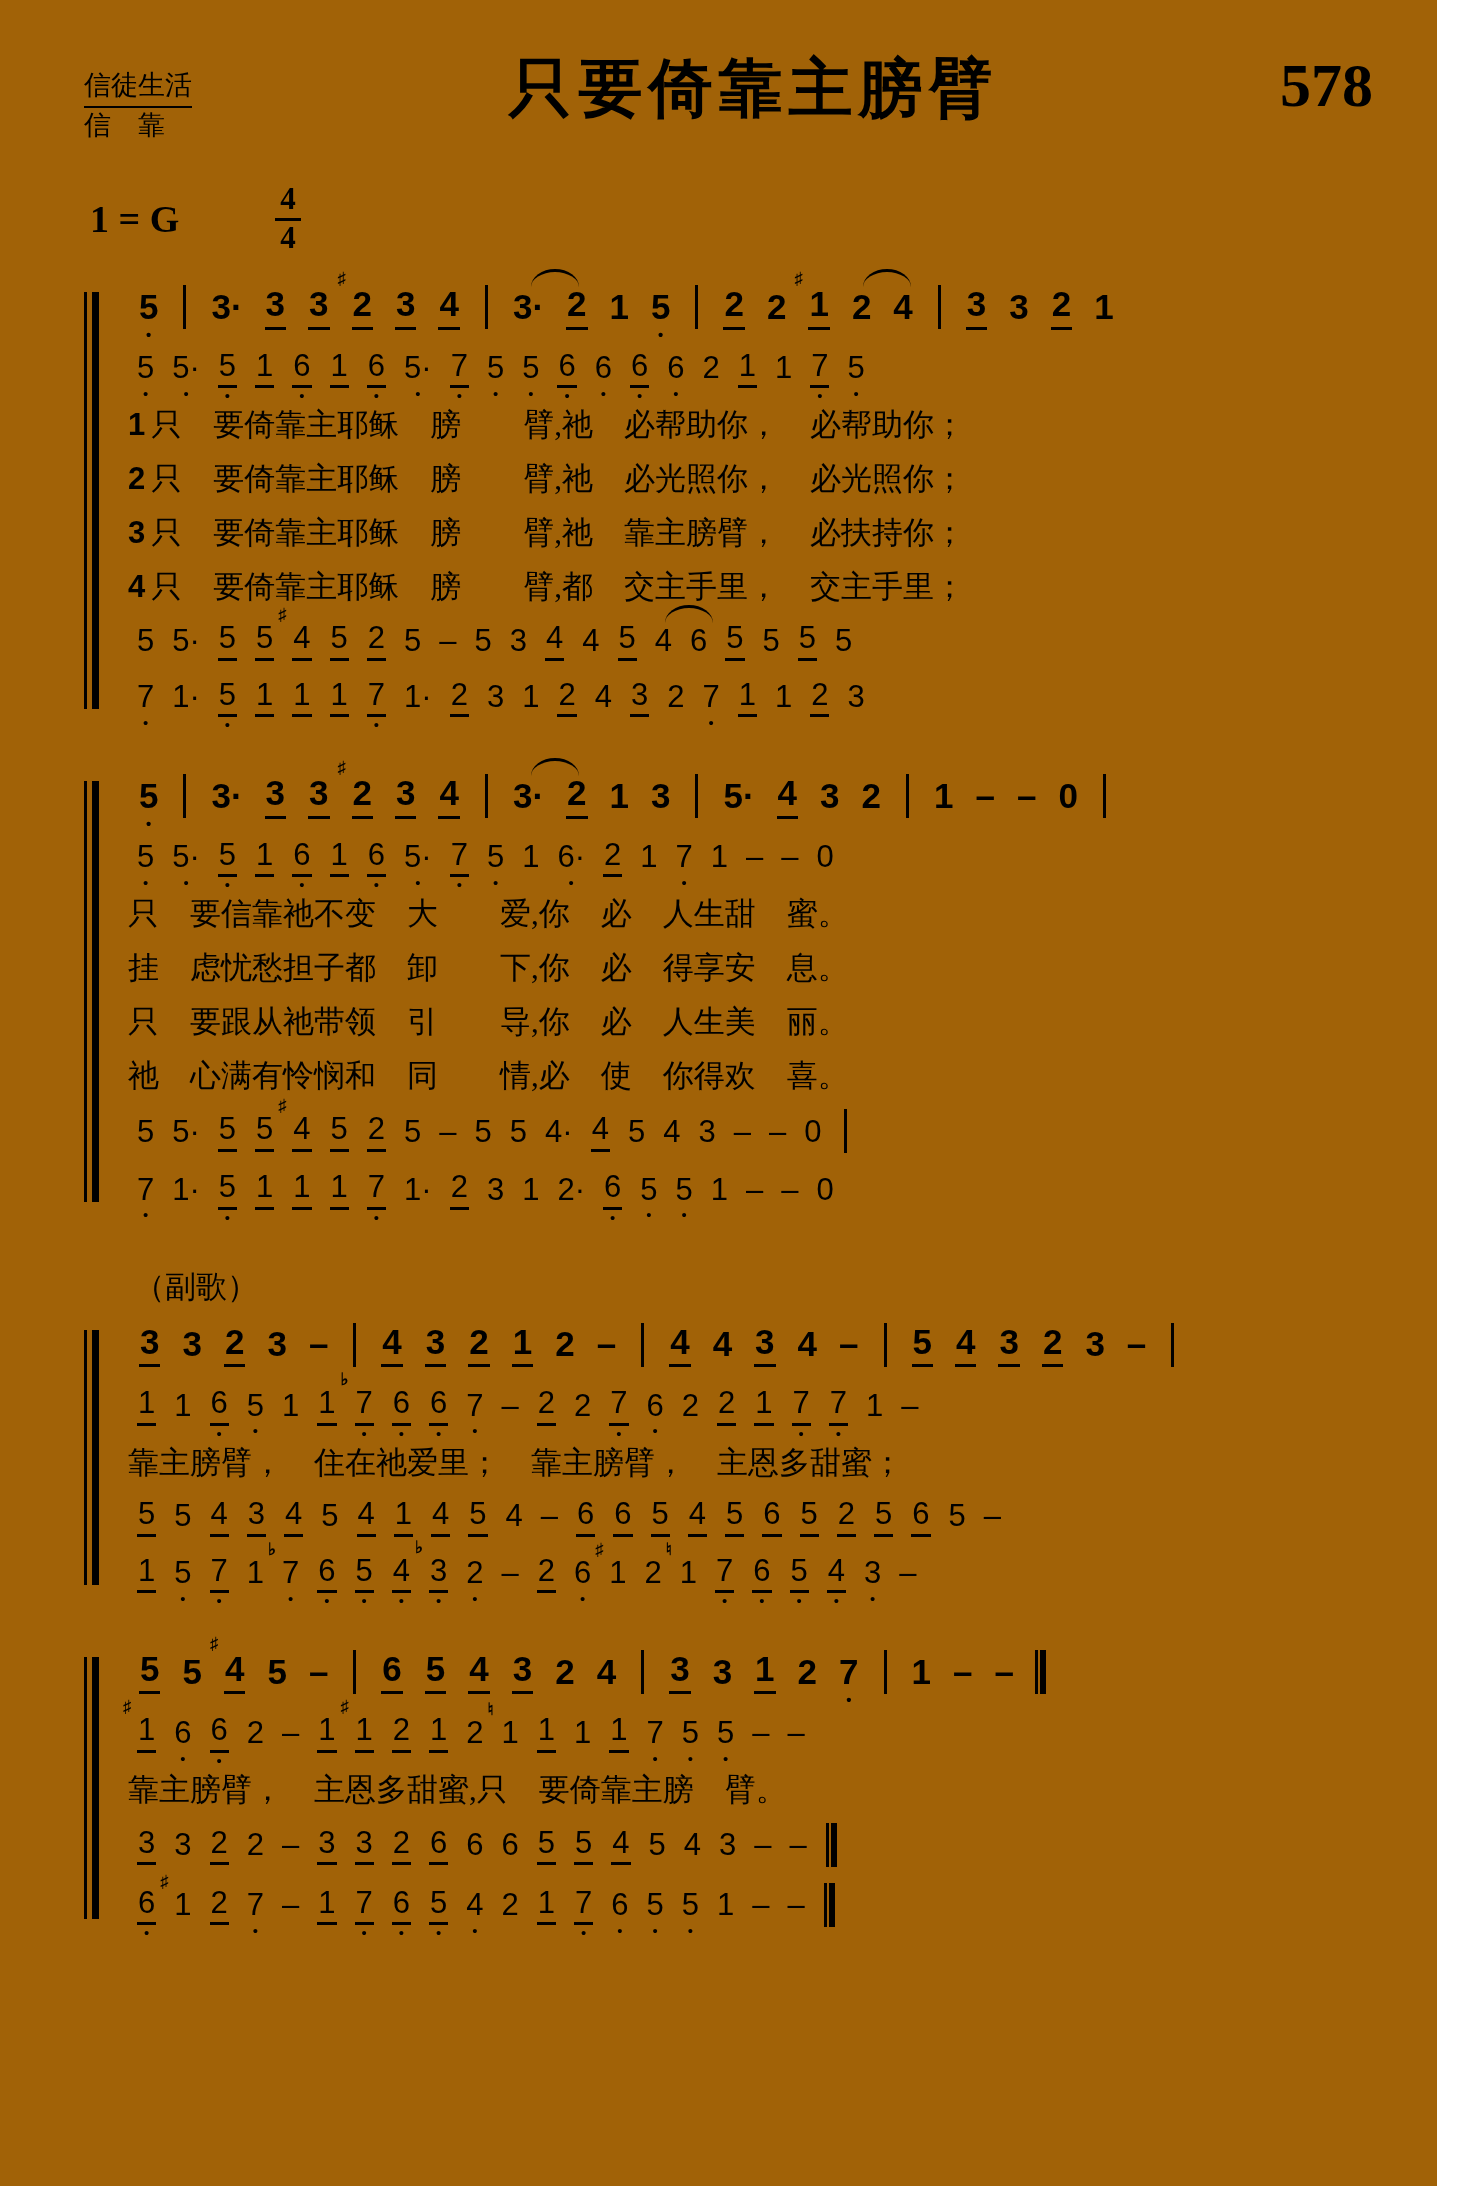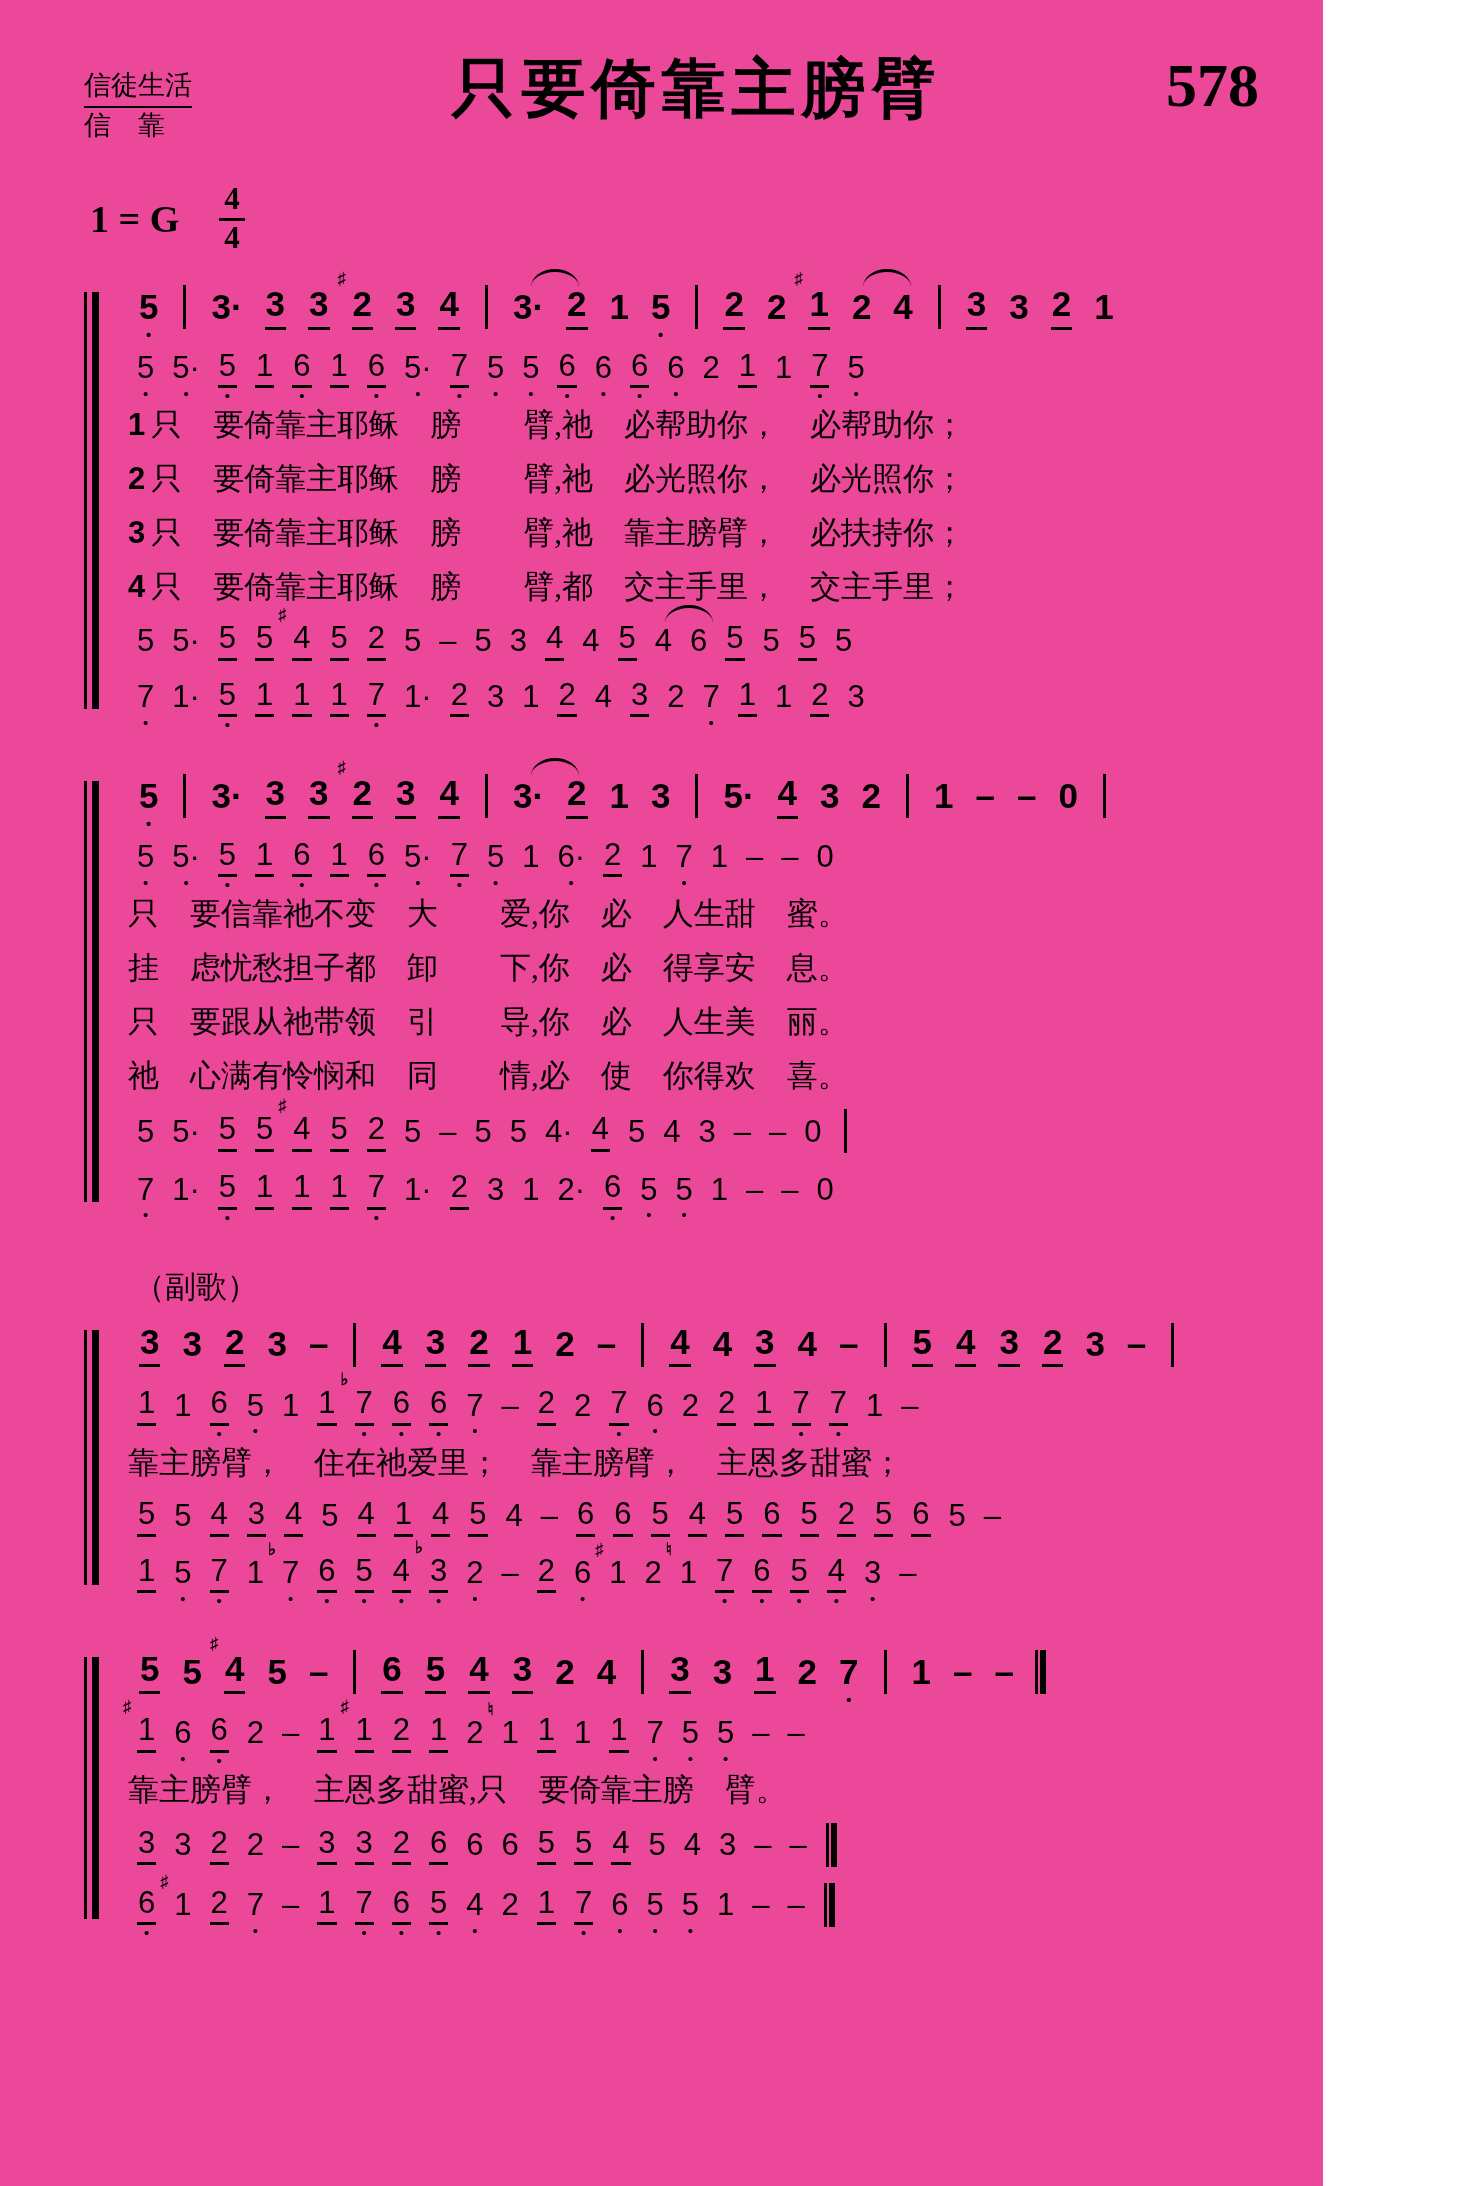--- a/index.html
+++ b/index.html
@@ -1,29 +1,29 @@
 <!DOCTYPE html>
 <html><head>
 <meta charset="utf-8">
 <style>
   html,body{margin:0;padding:0;background:#fff;color:#000;}
-  .page{width:1323px;min-height:2186px;box-sizing:border-box;background:#ec4899;
+  .page{width:1437px;min-height:2186px;box-sizing:border-box;background:#a16207;
         padding:46px 64px 60px 84px;font-family:"Liberation Sans",sans-serif;}
 
   
   header{display:flex;align-items:flex-start;}
   .cat{font-family:"Liberation Serif",serif;font-size:27px;line-height:1.3;width:200px;margin-top:22px;}
   .cat-top{display:inline-block;border-bottom:2px solid #000;padding-bottom:3px;}
   .cat-bottom{display:flex;justify-content:space-between;width:132px;}
   h1{flex:1;text-align:center;font-size:64px;line-height:1.1;margin:8px;
      font-family:"Liberation Serif",serif;font-weight:900;letter-spacing:6px;}
   .hymn-num{font-size:62px;font-family:"Liberation Serif",serif;font-weight:700;width:150px;text-align:right;margin-top:4px;}
 
   
-  .keyrow{display:flex;align-items:center;gap:40px;margin:40px 0 30px 6px;
+  .keyrow{display:flex;align-items:center;gap:96px;margin:40px 0 30px 6px;
           font-family:"Liberation Serif",serif;font-size:38px;font-weight:700;}
   .meter{display:inline-flex;flex-direction:column;align-items:center;font-size:31px;line-height:1.05;}
   .meter .mn{border-bottom:3px solid #000;padding:0 5px 2px;}
   .meter .md{padding-top:1px;}
 
   
   .sys{position:relative;padding-left:44px;margin-bottom:56px;}
   .sys::before{content:"";position:absolute;left:0;top:8px;bottom:8px;width:3px;background:#000;}
   .sys::after{content:"";position:absolute;left:8px;top:8px;bottom:8px;width:7px;background:#000;}
   .chorus-label{font-family:"Liberation Serif",serif;font-size:31px;margin:0 0 14px 50px;}

